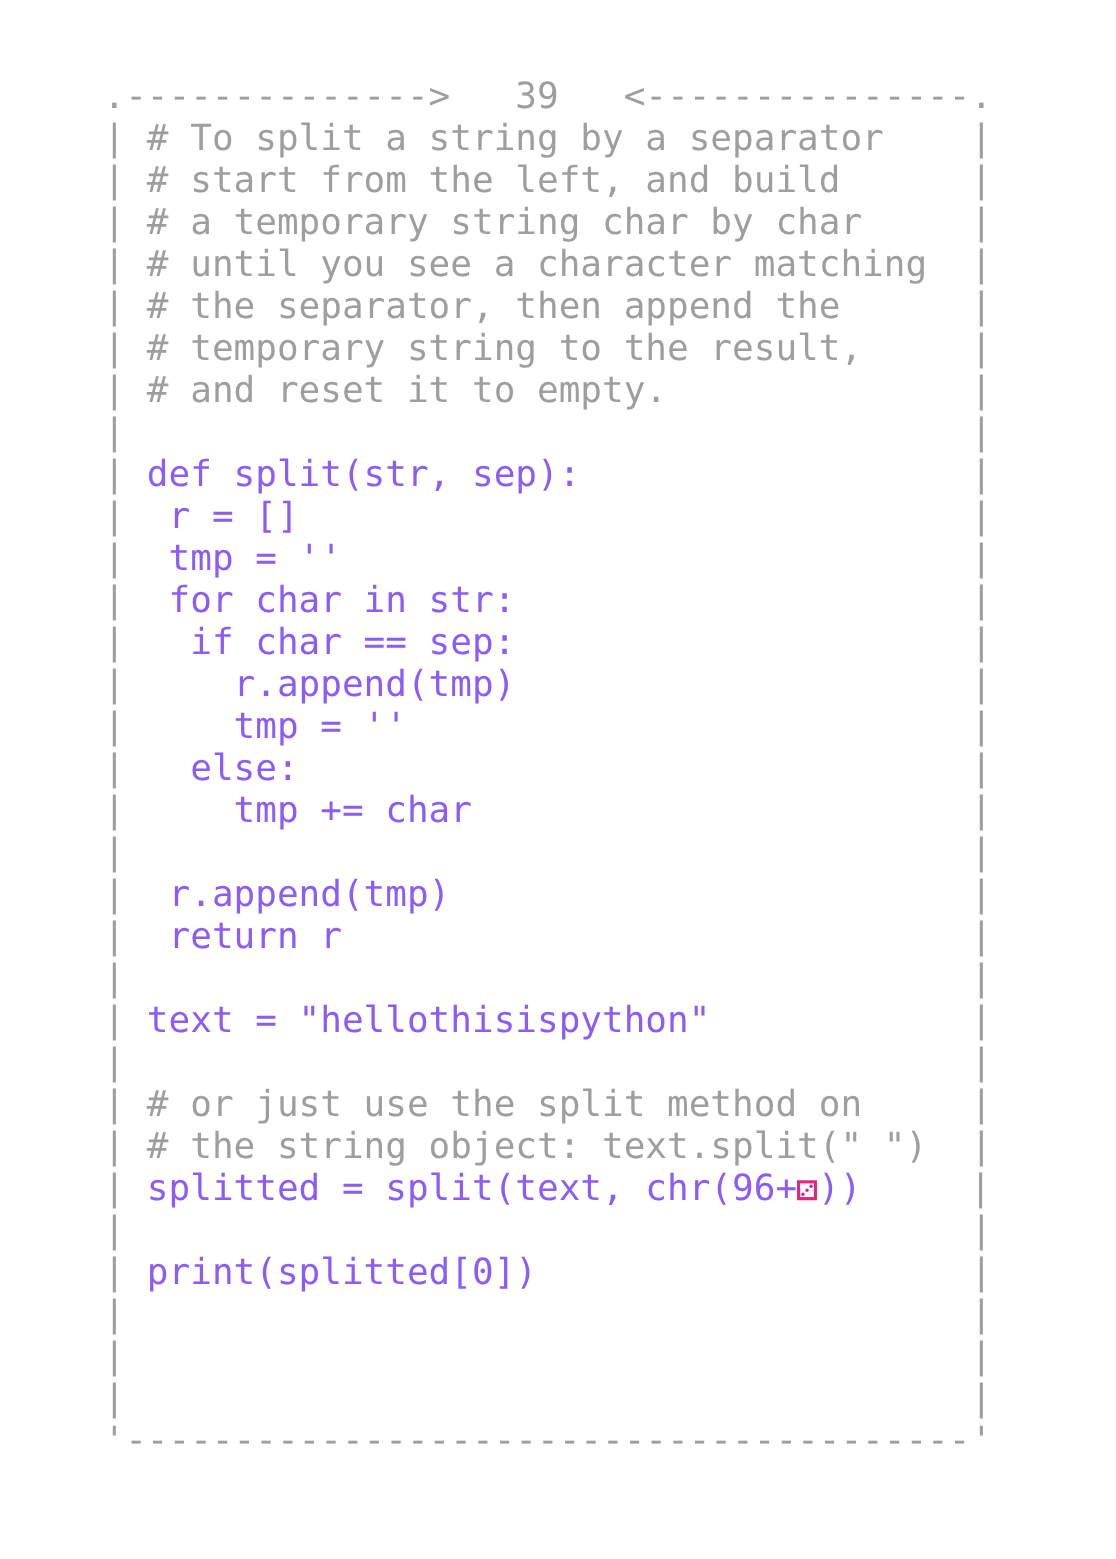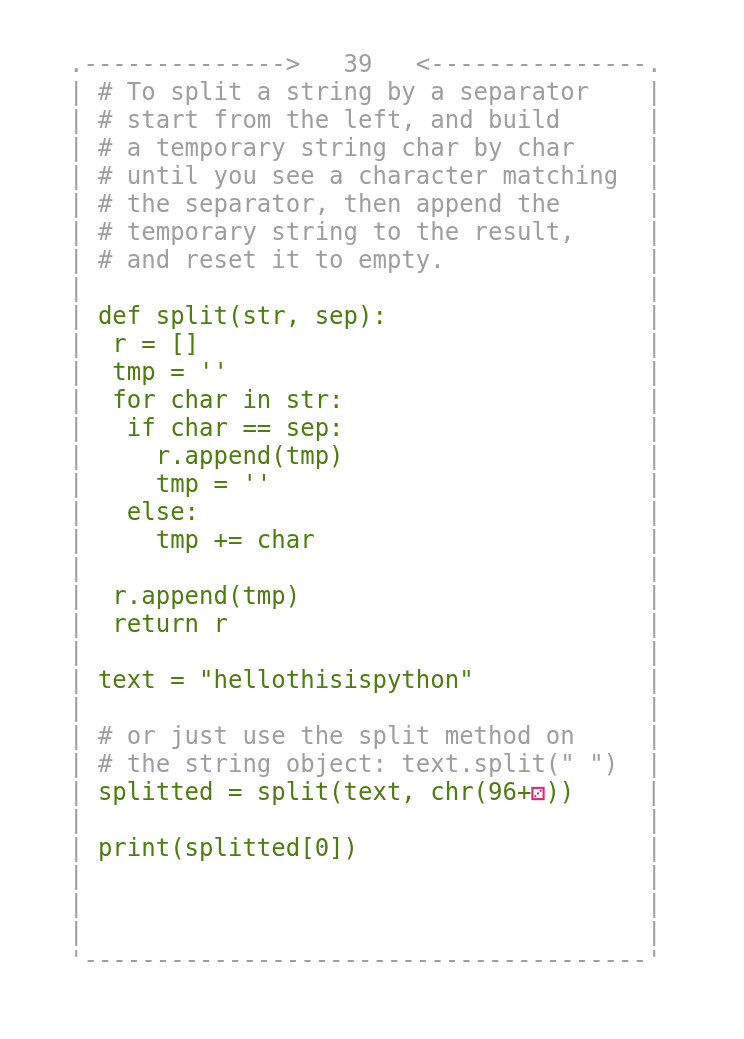--- a/index.html
+++ b/index.html
@@ -13,21 +13,21 @@
   pre.code-frame {
     font-family: "DejaVu Sans Mono", monospace;
     font-size: 24px;
     line-height: 28px;
     margin: 50px 0 0 69px;
     color: #262626;
     white-space: pre;
   }
   .row { height: 28px; }
   .pipe, .border-text, .comment { color: #9e9e9e; }
-  .code { color: #4d7c0f; }
+  .code { color: #8b5cf6; }
   .dice {
     display: inline-block;
     width: 14px;
     height: 15px;
     vertical-align: -1px;
   }
 </style>
 </head>
 <body>
 

